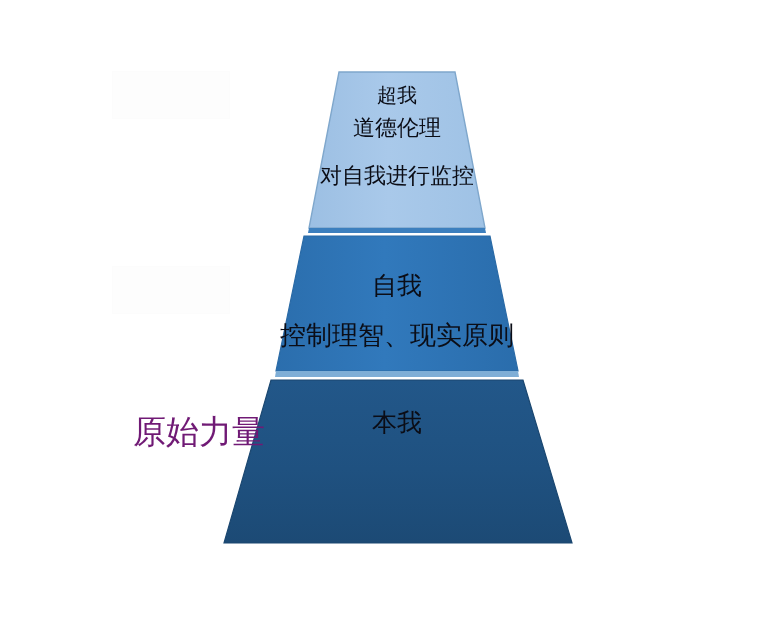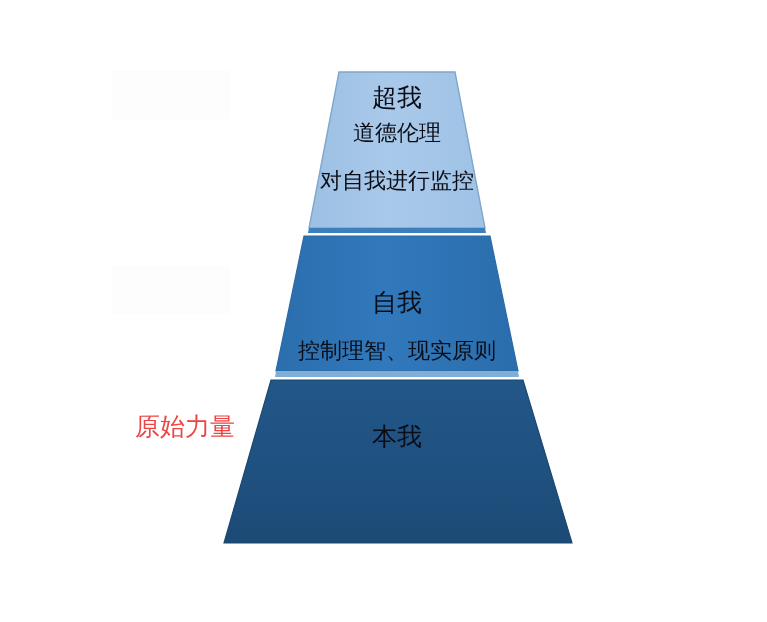--- a/index.html
+++ b/index.html
@@ -45,51 +45,51 @@
     display: block;
     color: #0b0d16;
   }
 
   
   #tier-superego-text {
     left: 279px;
     top: 80px;
     width: 236px;
   }
-  #tier-superego-text .line-1 { font-size: 25px; margin-top: 5px; }
+  #tier-superego-text .line-1 { font-size: 20px; margin-top: 5px; }
   #tier-superego-text .line-2 { font-size: 22px; margin-top: 12px; }
   #tier-superego-text .line-3 { font-size: 22px; margin-top: 26px; }
 
   
   #tier-ego-text {
     left: 279px;
     top: 270px;
     width: 236px;
   }
-  #tier-ego-text .line-1 { font-size: 25px; margin-top: 20px; }
-  #tier-ego-text .line-2 { font-size: 22px; margin-top: 25px; }
+  #tier-ego-text .line-1 { font-size: 25px; margin-top: 3px; }
+  #tier-ego-text .line-2 { font-size: 26px; margin-top: 25px; }
 
   
   #tier-id-text {
     left: 279px;
-    top: 424px;
+    top: 410px;
     width: 236px;
     text-align: center;
   }
   #tier-id-text .line-1 { font-size: 25px; }
 
   
   #side-label-primal {
     position: absolute;
     left: 133px;
     top: 410px;
     width: 104px;
     text-align: center;
-    font-size: 25px;
-    color: #ef4444;
+    font-size: 33px;
+    color: #701a75;
     font-family: "Liberation Serif", "DejaVu Serif", serif;
     white-space: nowrap;
   }
 
   
   .ghost-box {
     position: absolute;
     background: #fdfdfd;
     border: 1px solid #fcfcfc;
   }

